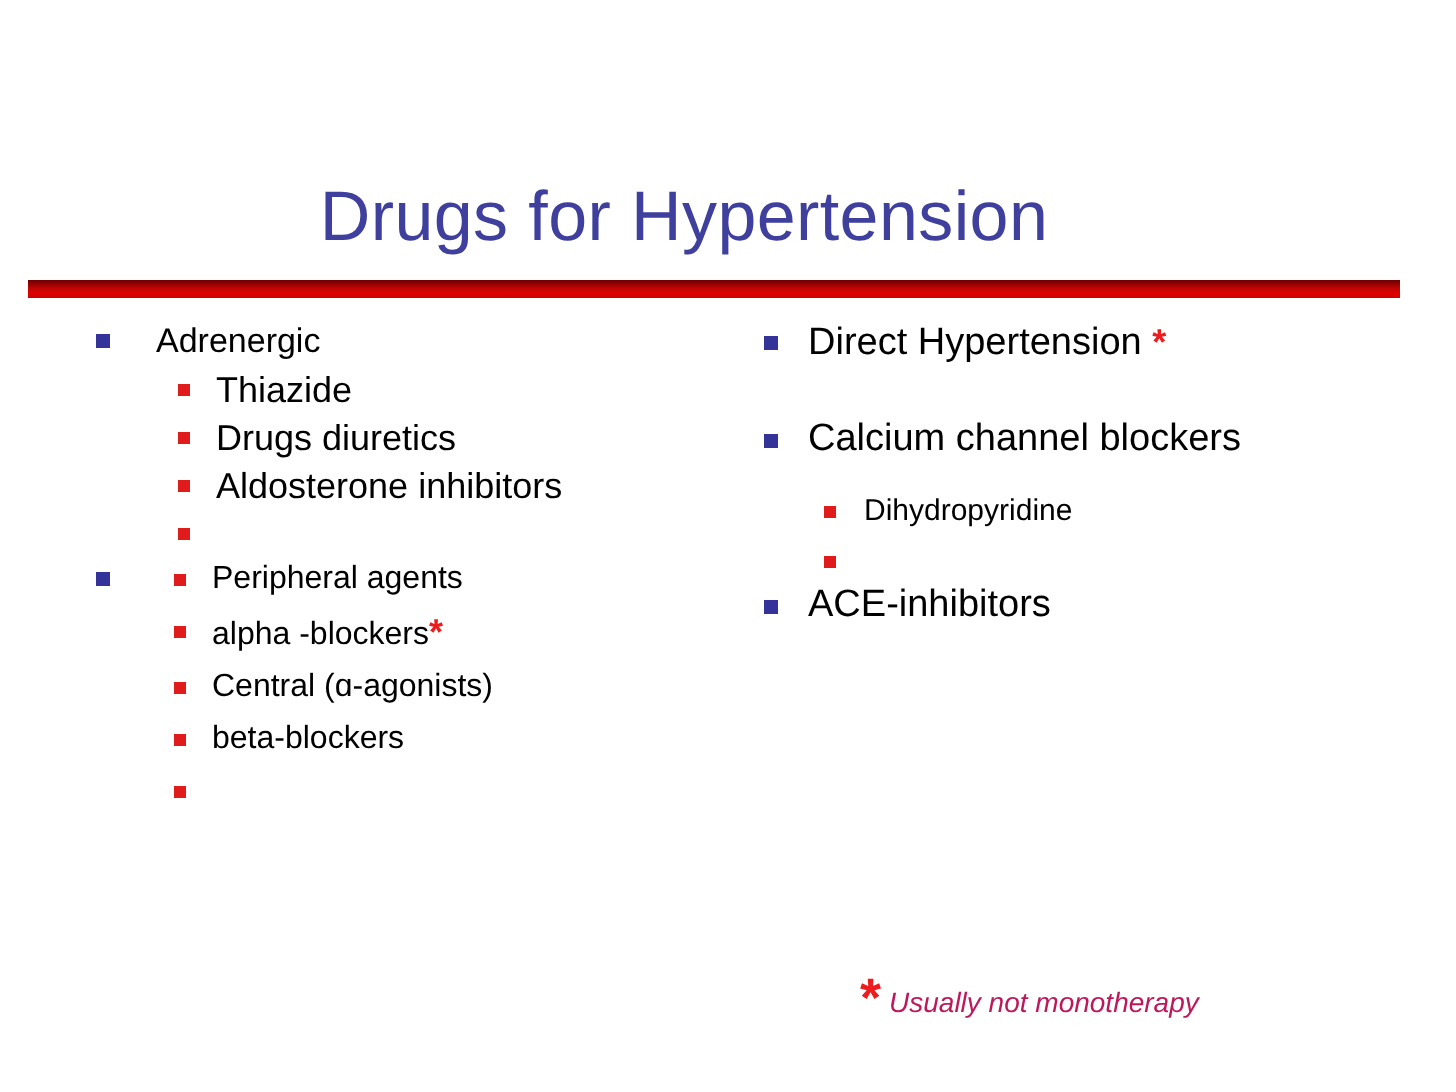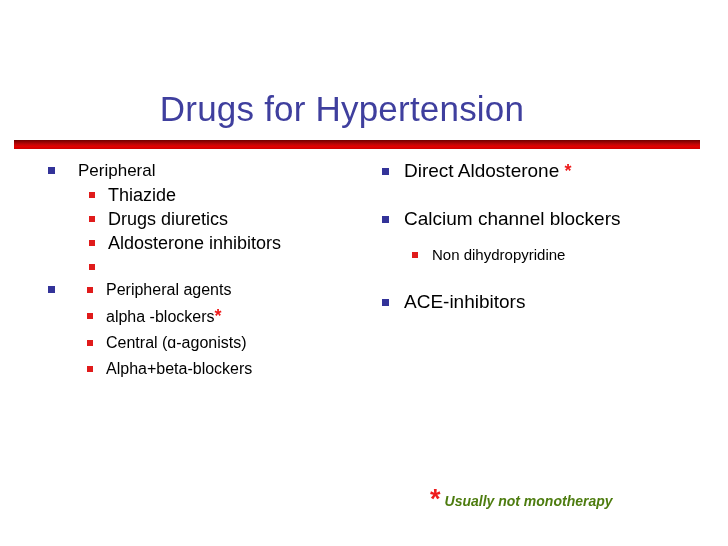--- a/index.html
+++ b/index.html
@@ -121,37 +121,37 @@
   }
   .footnote .fn-star {
     font-size: 27px;
     color: #ee1c1c;
     font-weight: bold;
     vertical-align: -2px;
     margin-right: 4px;
   }
   .footnote .fn-text {
     font-size: 14px;
-    font-weight: bold;
+    font-weight: normal;
     font-style: italic;
-    color: #4d7c0f;
+    color: #be185d;
   }
 </style>
 </head>
 <body>
 
 <div class="slide-title">Drugs for Hypertension</div>
 
 <div class="divider-bar"></div>
 
 <div class="col-left">
 
   <div class="row l-l1">
     <span class="bullet lvl1"></span>
-    <span class="txt">Peripheral</span>
+    <span class="txt">Adrenergic</span>
   </div>
 
   <div class="row l-l2a">
     <span class="bullet lvl2"></span>
     <span class="txt">Thiazide</span>
   </div>
   <div class="row l-l2a">
     <span class="bullet lvl2"></span>
     <span class="txt">Drugs diuretics</span>
   </div>
@@ -176,47 +176,50 @@
   <div class="row l-l2b">
     <span class="bullet lvl2"></span>
     <span class="txt"><span>alpha -blockers</span><span class="asterisk asterisk-inline">*</span></span>
   </div>
   <div class="row l-l2b">
     <span class="bullet lvl2"></span>
     <span class="txt">Central (ɑ-agonists)</span>
   </div>
   <div class="row l-l2b">
     <span class="bullet lvl2"></span>
-    <span class="txt">Alpha+beta-blockers</span>
+    <span class="txt">beta-blockers</span>
+  </div>
+  <div class="row l-l2b">
+    <span class="bullet lvl2"></span>
   </div>
 
 </div>
 
 <div class="col-right">
 
   <div class="row r-l1">
     <span class="bullet lvl1"></span>
-    <span class="txt"><span>Direct Aldosterone</span>&nbsp;<span class="asterisk asterisk-inline">*</span></span>
+    <span class="txt"><span>Direct Hypertension</span>&nbsp;<span class="asterisk asterisk-inline">*</span></span>
   </div>
 
   <div class="gap-lg"></div>
 
   <div class="row r-l1">
     <span class="bullet lvl1"></span>
     <span class="txt">Calcium channel blockers</span>
   </div>
 
   <div class="gap-sm"></div>
 
   <div class="row r-l2">
     <span class="bullet lvl2"></span>
+    <span class="txt">Dihydropyridine</span>
   </div>
   <div class="row r-l2">
     <span class="bullet lvl2"></span>
-    <span class="txt">Non dihydropyridine</span>
   </div>
 
   <div class="gap-lg"></div>
 
   <div class="row r-l1">
     <span class="bullet lvl1"></span>
     <span class="txt">ACE-inhibitors</span>
   </div>
 
   <div class="gap-lg"></div>

